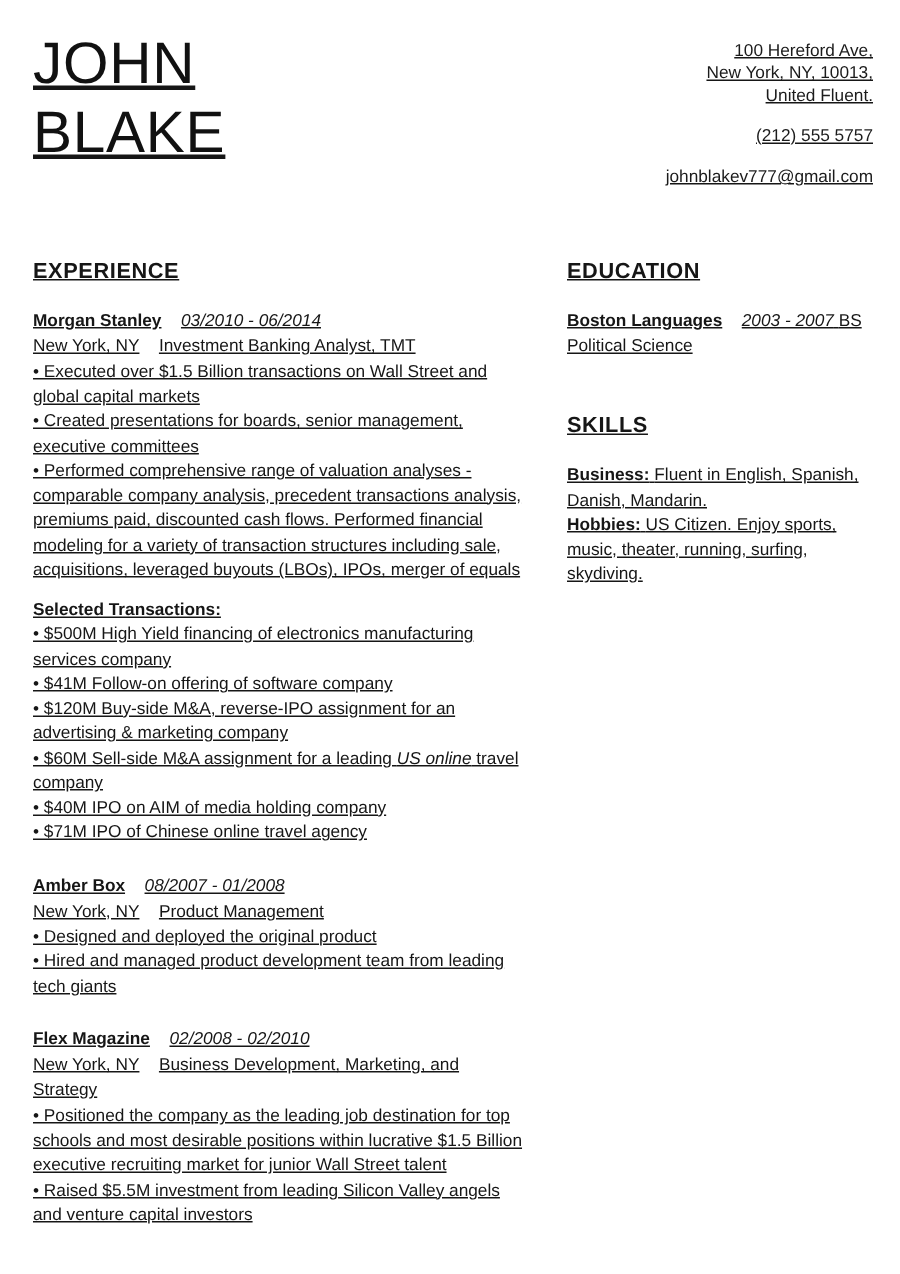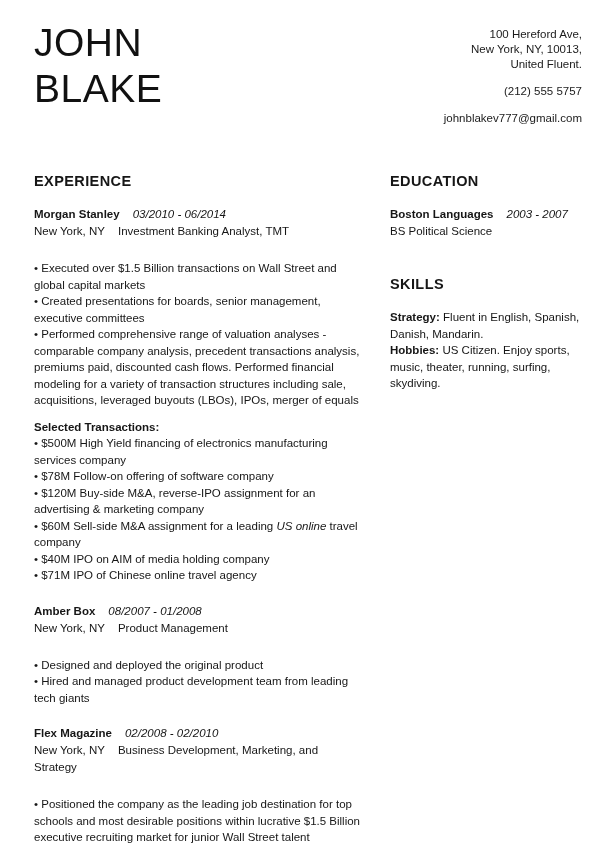--- a/index.html
+++ b/index.html
@@ -3,21 +3,21 @@
 <meta charset="utf-8">
 <style>
   html,body{margin:0;padding:0;background:#ffffff;}
   body{
     width:600px;height:849px;
     font-family:"Liberation Sans",sans-serif;
     color:#161616;
     -webkit-font-smoothing:antialiased;
     overflow:hidden;
   }
-  .page{padding:20px 18px 0 34px;box-sizing:border-box;width:600px;height:849px;}
+  .page{padding:20px 18px 0 22px;box-sizing:border-box;width:600px;height:849px;text-decoration:underline;}
 
   
   .header{display:flex;justify-content:space-between;align-items:flex-start;}
   .name{font-size:39px;line-height:46px;font-weight:500;letter-spacing:0.5px;color:#111;}
   .contact{text-align:right;font-size:11.5px;line-height:15px;padding-top:7px;color:#1b1b1b;}
   .contact-spacer{height:12px;}
 
   
   .columns{display:flex;margin-top:47px;}
   .col-left{width:330px;flex:none;}
@@ -26,21 +26,21 @@
 
   .section-heading{font-size:14.5px;font-weight:600;letter-spacing:0.4px;color:#161616;margin:0 0 17px 0;}
 
   .job{margin-top:19px;}
   .job.first{margin-top:0;}
   .job-line1{font-size:11.5px;line-height:17px;}
   .job-company{font-weight:700;}
   .job-dates{font-style:italic;margin-left:13px;}
   .job-line2{font-size:11.5px;line-height:17px;}
   .job-role{margin-left:13px;}
-  .bullets{margin-top:20px;font-size:11.5px;line-height:16.5px;}
+  .bullets{margin-top:0;font-size:11.5px;line-height:16.5px;}
   .subhead{margin-top:10px;font-size:11.5px;line-height:16.5px;font-weight:700;}
   .sub-bullets{margin-top:0;}
   .it{font-style:italic;text-align:center;}
 
   
   .edu-entry{font-size:11.5px;line-height:17px;margin-top:0;}
   .edu-school{font-weight:700;}
   .edu-dates{font-style:italic;margin-left:13px;}
   .skills-section{margin-top:36px;}
   .skill-line{font-size:11.5px;line-height:16.5px;}
@@ -80,21 +80,21 @@
           <span>New York, NY</span><span class="job-role">Investment Banking Analyst, TMT</span>
         </div>
         <div class="bullets">
           <div>• Executed over $1.5 Billion transactions on Wall Street and global capital markets</div>
           <div>• Created presentations for boards, senior management, executive committees</div>
           <div>• Performed comprehensive range of valuation analyses - comparable company analysis, precedent transactions analysis, premiums paid, discounted cash flows. Performed financial modeling for a variety of transaction structures including sale, acquisitions, leveraged buyouts (LBOs), IPOs, merger of equals</div>
         </div>
         <div class="subhead">Selected Transactions:</div>
         <div class="bullets sub-bullets">
           <div>• $500M High Yield financing of electronics manufacturing services company</div>
-          <div>• $78M Follow-on offering of software company</div>
+          <div>• $41M Follow-on offering of software company</div>
           <div>• $120M Buy-side M&amp;A, reverse-IPO assignment for an advertising &amp; marketing company</div>
           <div><span>• $60M Sell-side M&amp;A assignment for a leading </span><span class="it">US online</span><span> travel company</span></div>
           <div>• $40M IPO on AIM of media holding company</div>
           <div>• $71M IPO of Chinese online travel agency</div>
         </div>
       </div>
 
       <div class="job">
         <div class="job-line1">
           <span class="job-company">Amber Box</span><span class="job-dates">08/2007 - 01/2008</span>
@@ -128,21 +128,21 @@
     <div class="col-right">
       <div class="section-heading">EDUCATION</div>
       <div class="edu-entry">
         <span class="edu-school">Boston Languages</span><span class="edu-dates">2003 - 2007</span>
         <span>BS Political Science</span>
       </div>
 
       <div class="skills-section">
         <div class="section-heading">SKILLS</div>
         <div class="skill-line">
-          <span class="skill-label">Strategy:</span>
+          <span class="skill-label">Business:</span>
           <span>Fluent in English, Spanish, Danish, Mandarin.</span>
         </div>
         <div class="skill-line">
           <span class="skill-label">Hobbies:</span>
           <span>US Citizen. Enjoy sports, music, theater, running, surfing, skydiving.</span>
         </div>
       </div>
     </div>
 
   </div>

